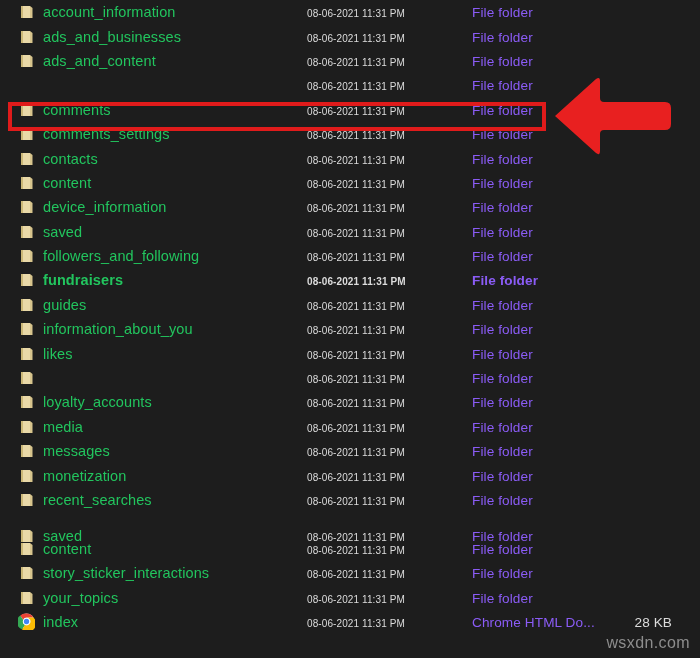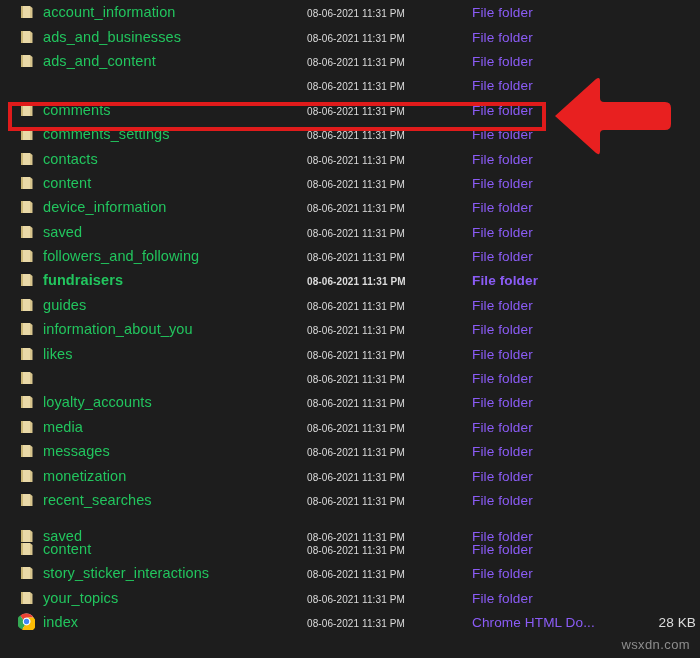--- a/index.html
+++ b/index.html
@@ -46,21 +46,21 @@
     left: 307px;
   }
 
   .cell-type {
     position: absolute;
     left: 472px;
   }
 
   .cell-size {
     position: absolute;
-    left: 632px;
+    left: 608px;
     width: 64px;
     text-align: right;
   }
 
   .name-label {
     color: #22c55e;
     font-size: 14.5px;
     letter-spacing: 0.1px;
   }
 
@@ -114,21 +114,21 @@
     height: 80px;
     pointer-events: none;
   }
 
   
   #watermark {
     position: absolute;
     right: 10px;
     bottom: 6px;
     color: #8d8d8d;
-    font-size: 13px;
+    font-size: 16px;
     letter-spacing: 0.4px;
     font-family: "Liberation Sans", sans-serif;
     margin-left: 48px;
   }
 </style>
 </head>
 <body>
 
 <div id="file-list">
     <div class="file-row" style="top: 0px;">

